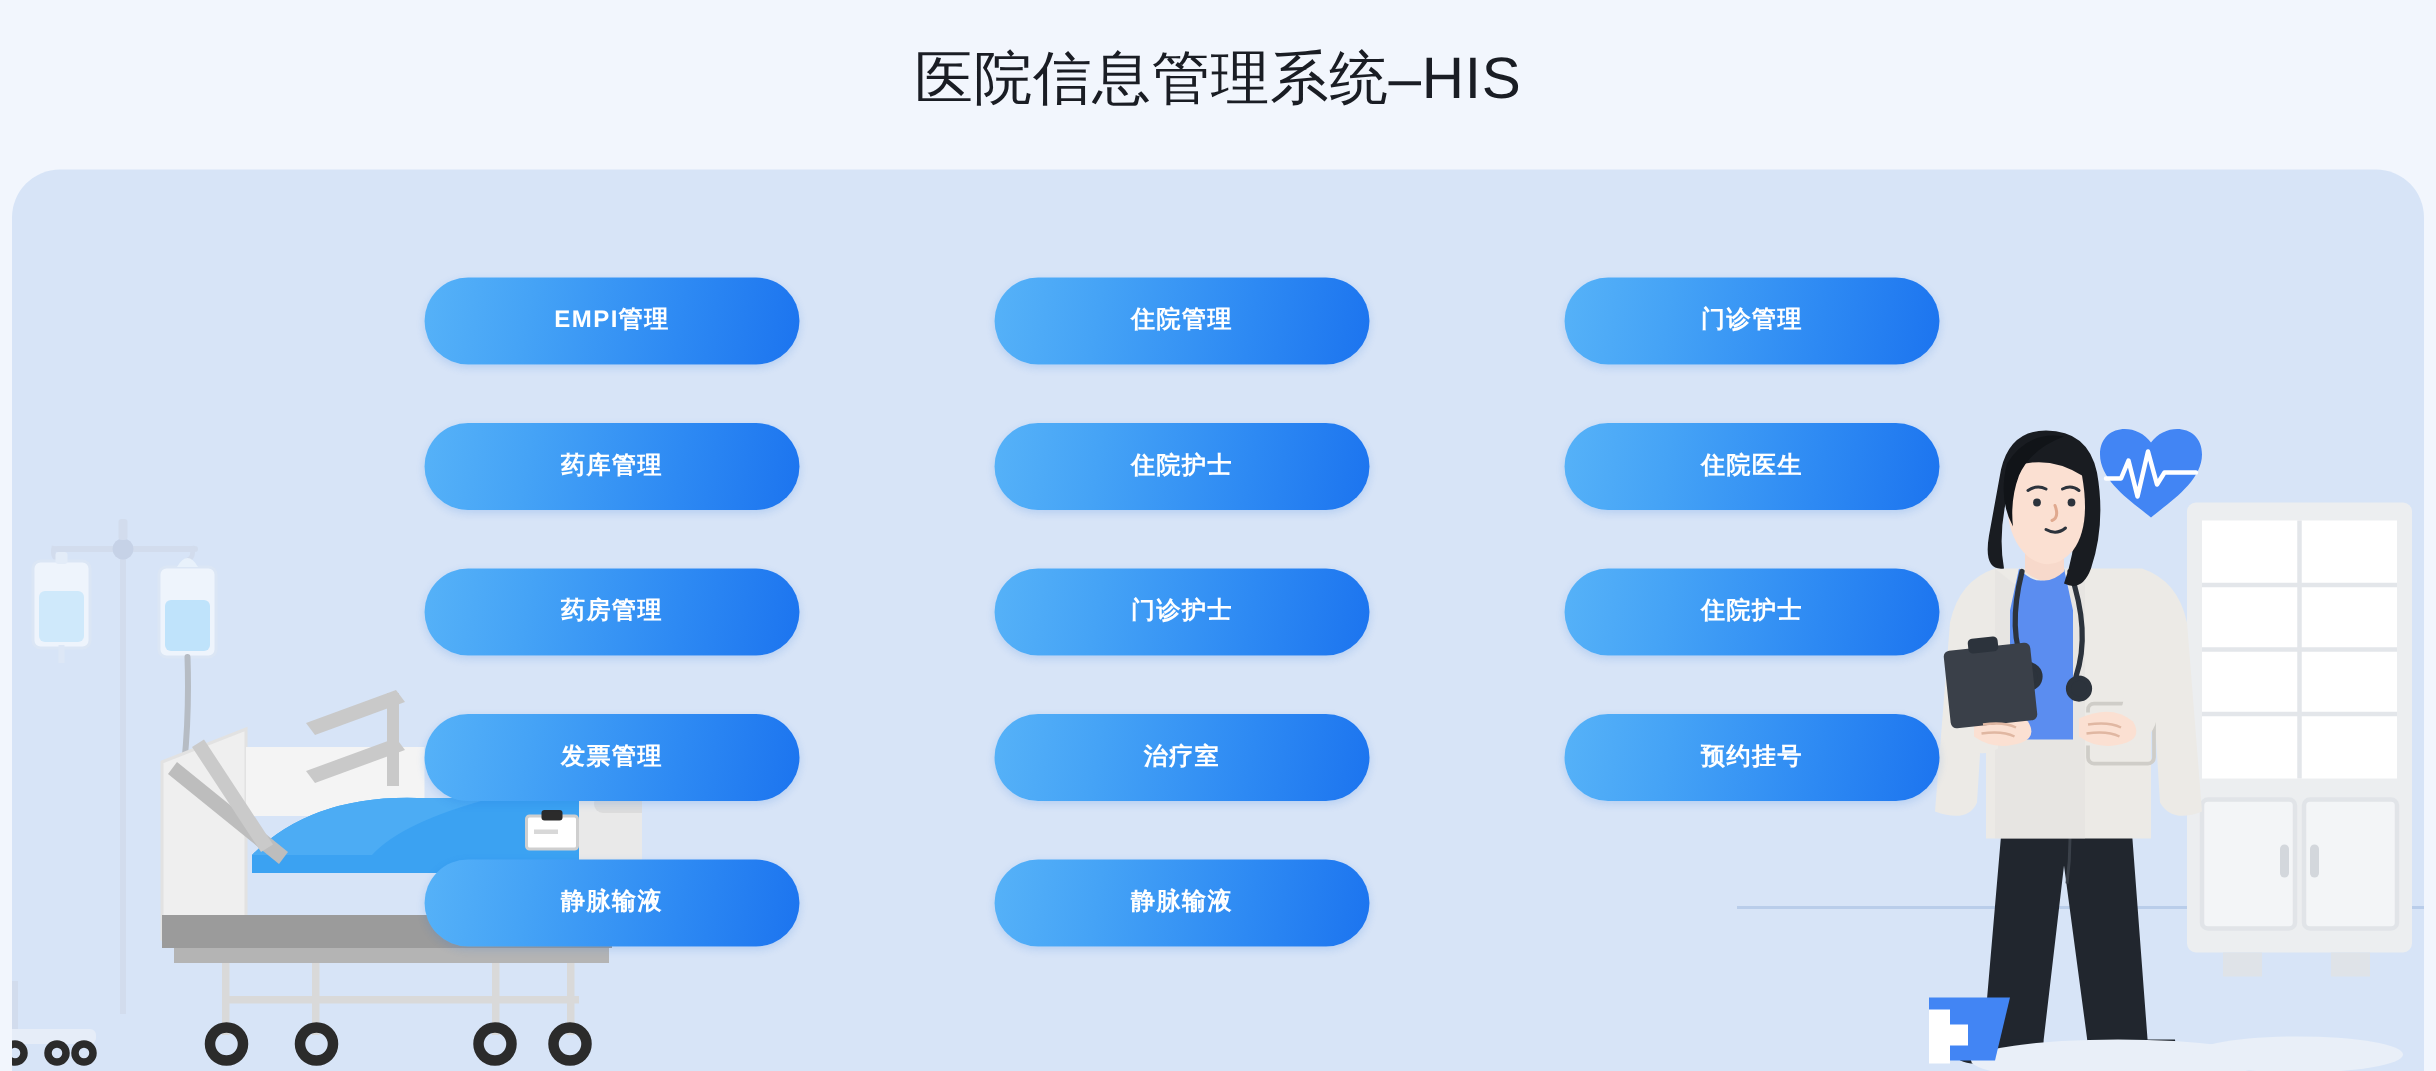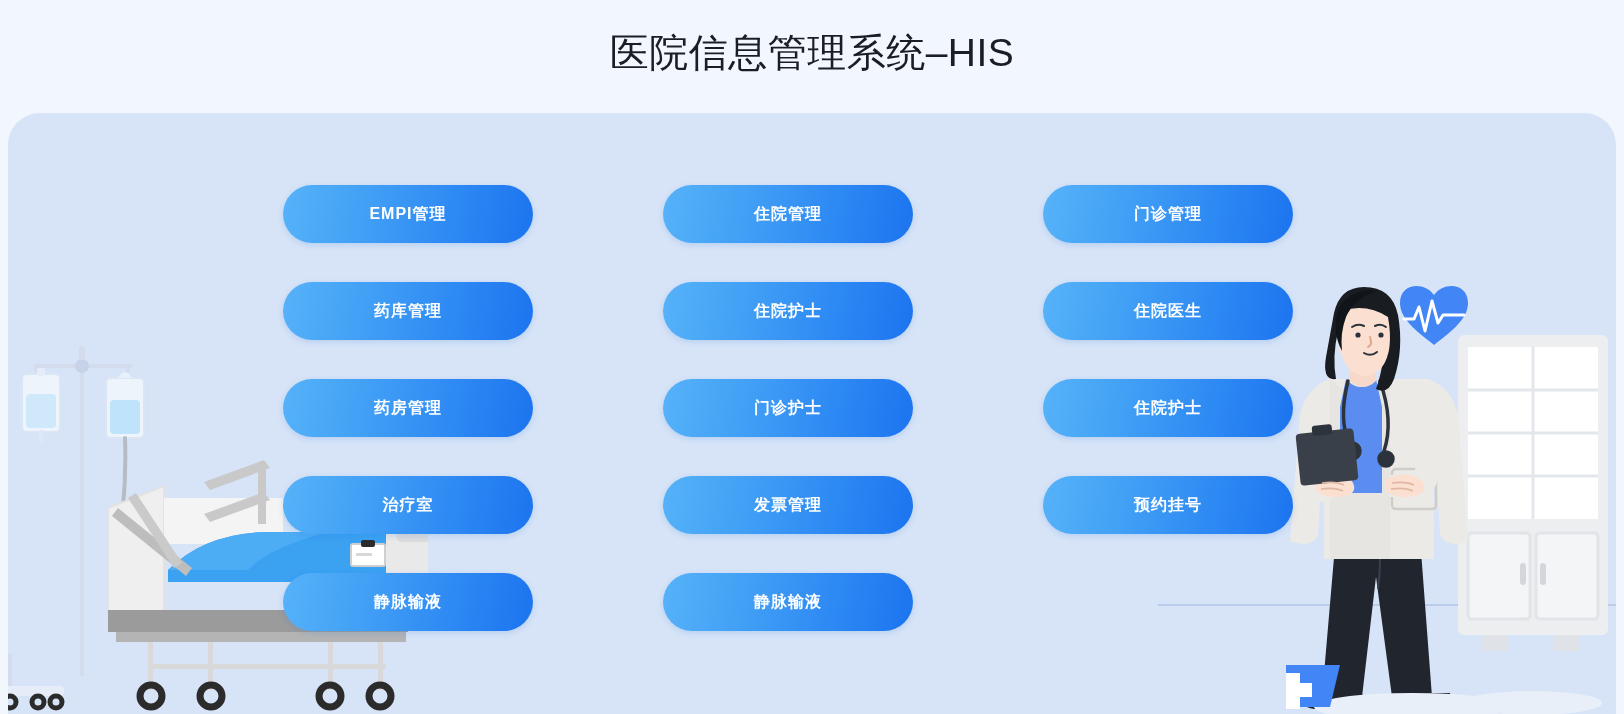--- a/index.html
+++ b/index.html
@@ -295,24 +295,24 @@
       <span>药房管理</span>
     </button>
     <button class="menu-btn">
       <span>门诊护士</span>
     </button>
 
     <button class="menu-btn">
       <span>住院护士</span>
     </button>
     <button class="menu-btn">
+      <span>发票管理</span>
+    </button>
+    <button class="menu-btn">
       <span>治疗室</span>
-    </button>
-    <button class="menu-btn">
-      <span>发票管理</span>
     </button>
 
     <button class="menu-btn">
       <span>预约挂号</span>
     </button>
     <button class="menu-btn">
       <span>静脉输液</span>
     </button>
     <button class="menu-btn">
       <span>静脉输液</span>

